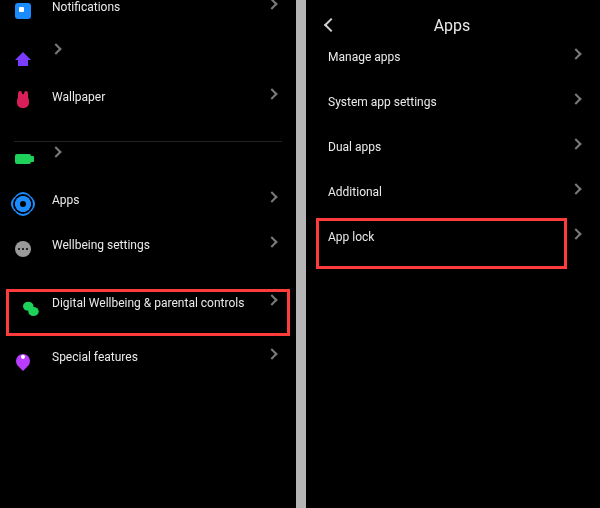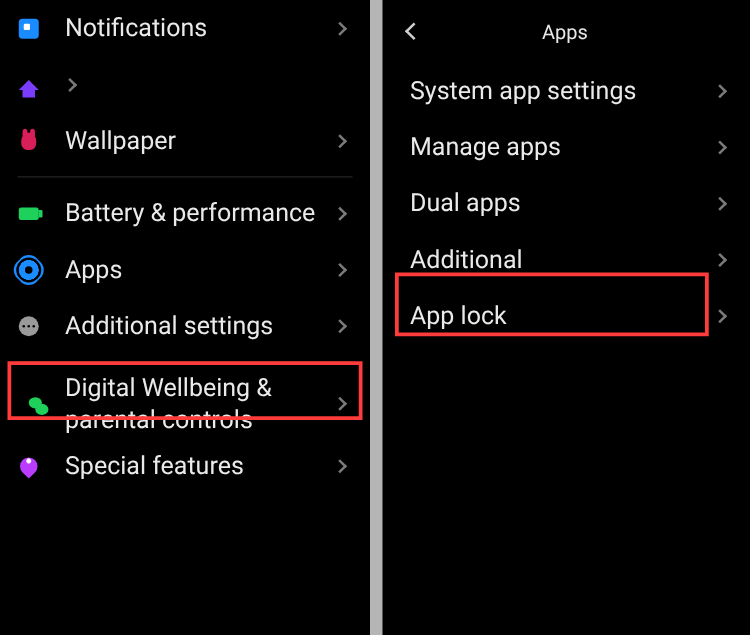--- a/index.html
+++ b/index.html
@@ -3,21 +3,21 @@
 <meta charset="utf-8">
 <style>
   * { box-sizing: border-box; margin: 0; padding: 0; }
   html, body { width: 600px; height: 508px; background: #b5b5b5; font-family: -apple-system, Roboto, "Segoe UI", Arial, sans-serif; overflow: hidden; }
   .wrap { display: flex; width: 600px; height: 508px; }
   .panel { background: #000; position: relative; overflow: hidden; }
   .left { width: 296px; height: 508px; }
   .gap { width: 10px; height: 508px; background: #b5b5b5; }
   .right { width: 294px; height: 508px; }
 
-  .row { display: flex; align-items: center; height: 45px; padding: 0 16px; color: #eaeaea; font-size: 20px; position: relative; }
+  .row { display: flex; align-items: flex-start; height: 45px; padding: 0 16px; color: #eaeaea; font-size: 12px; position: relative; }
   .left .row { padding-left: 12px; }
   .row .icon { width: 22px; height: 22px; display: flex; align-items: center; justify-content: center; margin-right: 18px; flex-shrink: 0; }
   .row .label { flex: 1; line-height: 1.25; }
   .row .chev { width: 8px; height: 8px; border-top: 2px solid #7a7a7a; border-right: 2px solid #7a7a7a; transform: rotate(45deg); margin-right: 4px; flex-shrink:0; }
   .row.tall { height: 54px; }
   .divider { height: 1px; background: #242424; margin: 6px 14px; }
 
   .header { display: flex; align-items: center; height: 50px; padding: 0 12px; color: #e8e8e8; }
   .header .back { width: 10px; height: 10px; border-top: 2px solid #d0d0d0; border-left: 2px solid #d0d0d0; transform: rotate(-45deg); margin: 0 4px 0 8px; }
   .header .title { flex: 1; text-align: center; font-size: 16px; margin-right: 24px; }
@@ -84,41 +84,40 @@
     </div>
 
 
     <div class="divider"></div>
 
 
     <div class="row">
       <span class="icon">
           <span class="ic-battery"></span>
         </span>
-      <span class="label">Battery &amp; performance</span>
       <span class="chev"></span>
     </div>
 
     <div class="row">
       <span class="icon">
           <span class="ic-gear"></span>
         </span>
       <span class="label">Apps</span>
       <span class="chev"></span>
     </div>
 
     <div class="row">
       <span class="icon">
           <span class="ic-dots">
             <span></span>
             <span></span>
             <span></span>
           </span>
         </span>
-      <span class="label">Additional settings</span>
+      <span class="label">Wellbeing settings</span>
       <span class="chev"></span>
     </div>
 
     <div class="divider"></div>
 
     <div class="row tall">
       <span class="icon">
           <span class="ic-heart-wrap"><span class="ic-heart"></span></span>
         </span>
       <span class="label">Digital Wellbeing &amp; parental controls</span>
@@ -138,25 +137,25 @@
 
   <div class="gap"></div>
 
   <div class="panel right">
     <div class="header">
       <span class="back"></span>
       <span class="title">Apps</span>
     </div>
 
     <div class="row">
-      <span class="label">System app settings</span>
+      <span class="label">Manage apps</span>
       <span class="chev"></span>
     </div>
     <div class="row">
-      <span class="label">Manage apps</span>
+      <span class="label">System app settings</span>
       <span class="chev"></span>
     </div>
     <div class="row">
       <span class="label">Dual apps</span>
       <span class="chev"></span>
     </div>
     <div class="row">
       <span class="label">Additional</span>
       <span class="chev"></span>
     </div>

